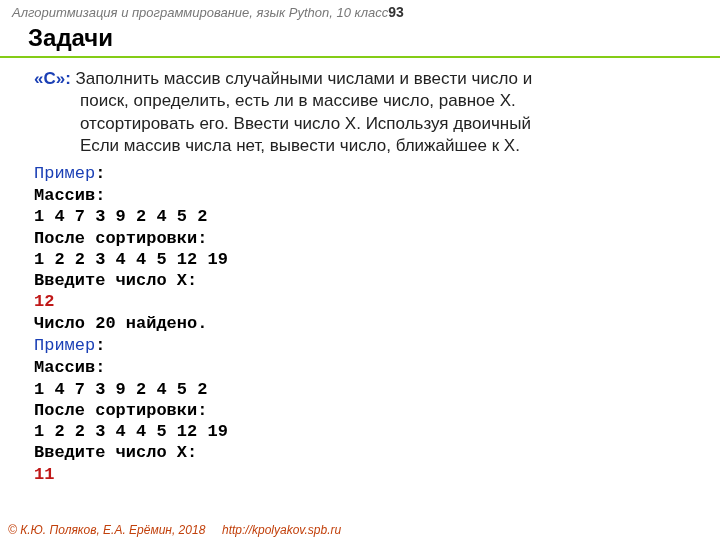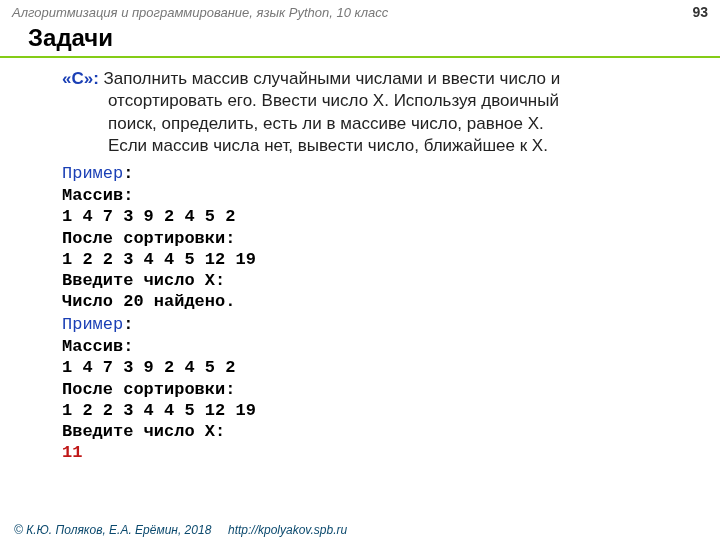--- a/index.html
+++ b/index.html
@@ -7,21 +7,21 @@
     width: 720px;
     height: 540px;
     background: #ffffff;
     font-family: Arial, sans-serif;
     position: relative;
     overflow: hidden;
   }
   .header {
     padding: 4px 12px 2px 12px;
     display: flex;
-    justify-content: space-between;
+    justify-content: flex-start;
     align-items: baseline;
     font-style: italic;
     color: #777;
     font-size: 13px;
   }
   .page-number {
     font-weight: bold;
     font-style: normal;
     color: #333;
     font-size: 14px;
@@ -31,21 +31,20 @@
     font-weight: bold;
     color: #000;
     padding: 2px 12px 4px 28px;
     border-bottom: 2px solid #84cc16;
     margin-bottom: 10px;
   }
   .content {
     padding: 0 30px 0 34px;
     font-size: 17px;
     line-height: 1.32;
-    margin-left: 28px;
   }
   .task-label {
     color: #1a3fb5;
     font-weight: bold;
   }
   .task-text {
     color: #222;
   }
   .task-block {
     margin-bottom: 4px;
@@ -67,52 +66,53 @@
     color: #000;
     white-space: pre;
     line-height: 1.25;
   }
   .red {
     color: #c01818;
   }
   .footer {
     position: absolute;
     bottom: 3px;
-    left: 14px;
+    left: 8px;
     font-style: italic;
-    color: #0c4a6e;
+    color: #c2410c;
     font-size: 12px;
   }
 </style>
 </head>
 <body>
 
 <div class="header">
   <span>Алгоритмизация и программирование, язык Python, 10 класс</span>
   <span class="page-number">93</span>
 </div>
 
 <div class="title">Задачи</div>
 
 <div class="content">
 
   <div class="task-block">
     <span class="task-label">«C»:</span><span class="task-text"> Заполнить массив случайными числами и ввести число и</span>
+    <span class="task-indent task-text">поиск, определить, есть ли в массиве число, равное X.</span>
     <span class="task-indent task-text">отсортировать его.  Ввести число X. Используя двоичный</span>
-    <span class="task-indent task-text">поиск, определить, есть ли в массиве число, равное X.</span>
     <span class="task-indent task-text">Если массив числа нет, вывести число, ближайшее к X.</span>
   </div>
 
   <div>
     <span class="example-label">Пример</span><span class="mono">:</span>
     <div class="mono">Массив:</div>
     <div class="mono">1 4 7 3 9 2 4 5 2</div>
     <div class="mono">После сортировки:</div>
     <div class="mono">1 2 2 3 4 4 5 12 19</div>
     <div class="mono">Введите число X:</div>
+    <div class="mono red">12</div>
     <div class="mono">Число 20 найдено.</div>
   </div>
 
   <div>
     <span class="example-label">Пример</span><span class="mono">:</span>
     <div class="mono">Массив:</div>
     <div class="mono">1 4 7 3 9 2 4 5 2</div>
     <div class="mono">После сортировки:</div>
     <div class="mono">1 2 2 3 4 4 5 12 19</div>
     <div class="mono">Введите число X:</div>

